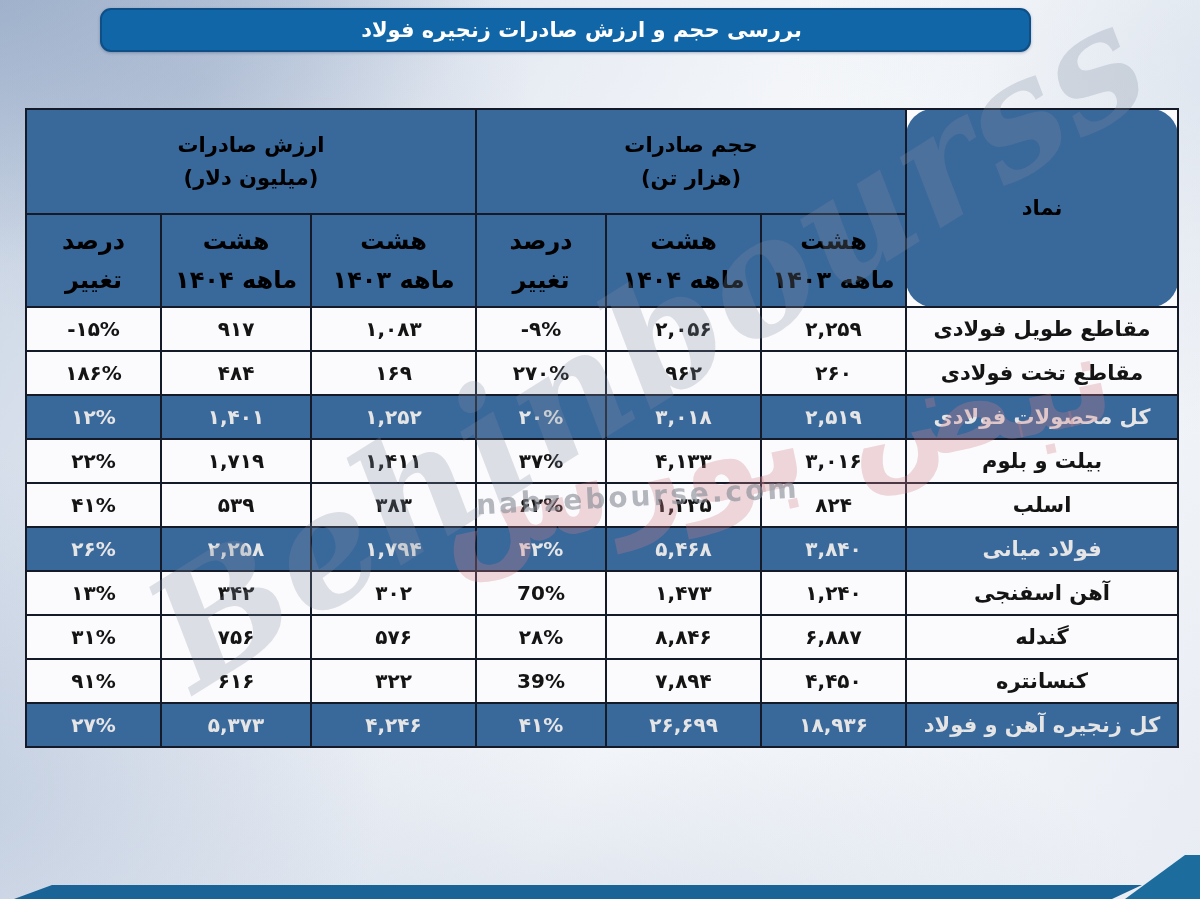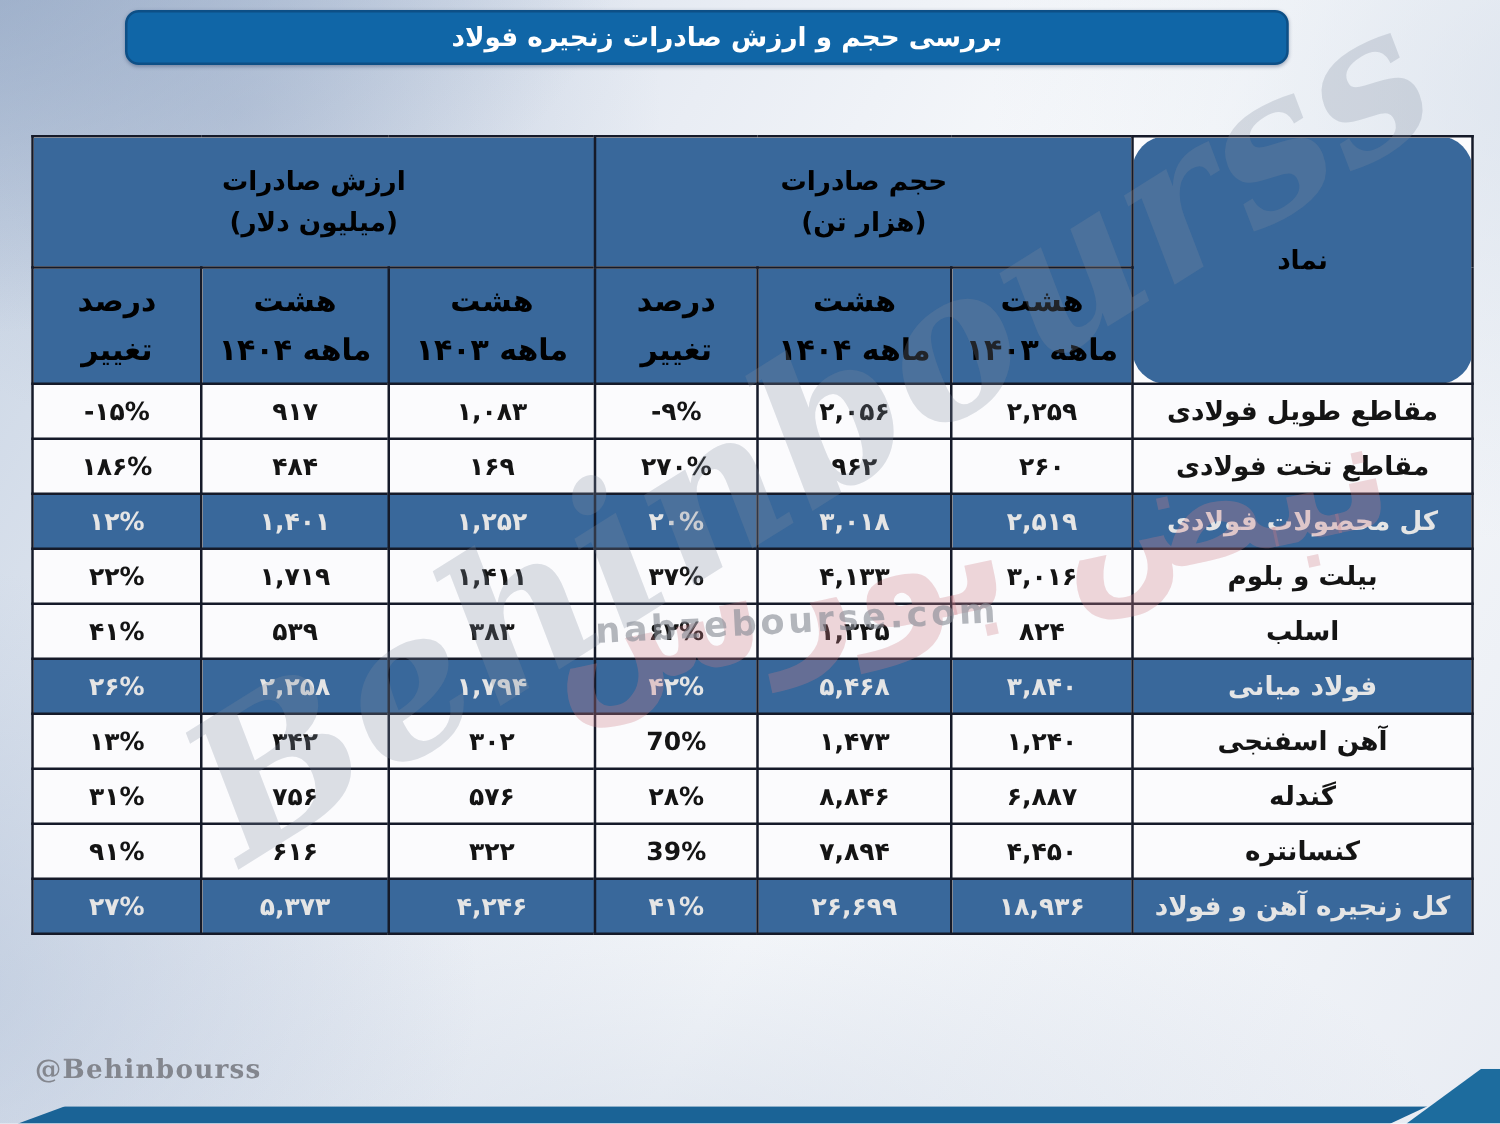--- a/index.html
+++ b/index.html
@@ -206,17 +206,16 @@
         <td class="num">۵,۳۷۳</td>
         <td class="num">۲۷%</td>
       </tr>
     </tbody>
   </table>
 
   <div class="wm-big">Behinbourss</div>
   <div class="wm-logo">نبض بورس</div>
   <div class="wm-site">nabzebourse.com</div>
 
-  <div class="handle">@Behinbourss</div>
   <div class="footer-bar"></div>
   <div class="footer-corner"></div>
 
 </div>
 
 </body></html>

